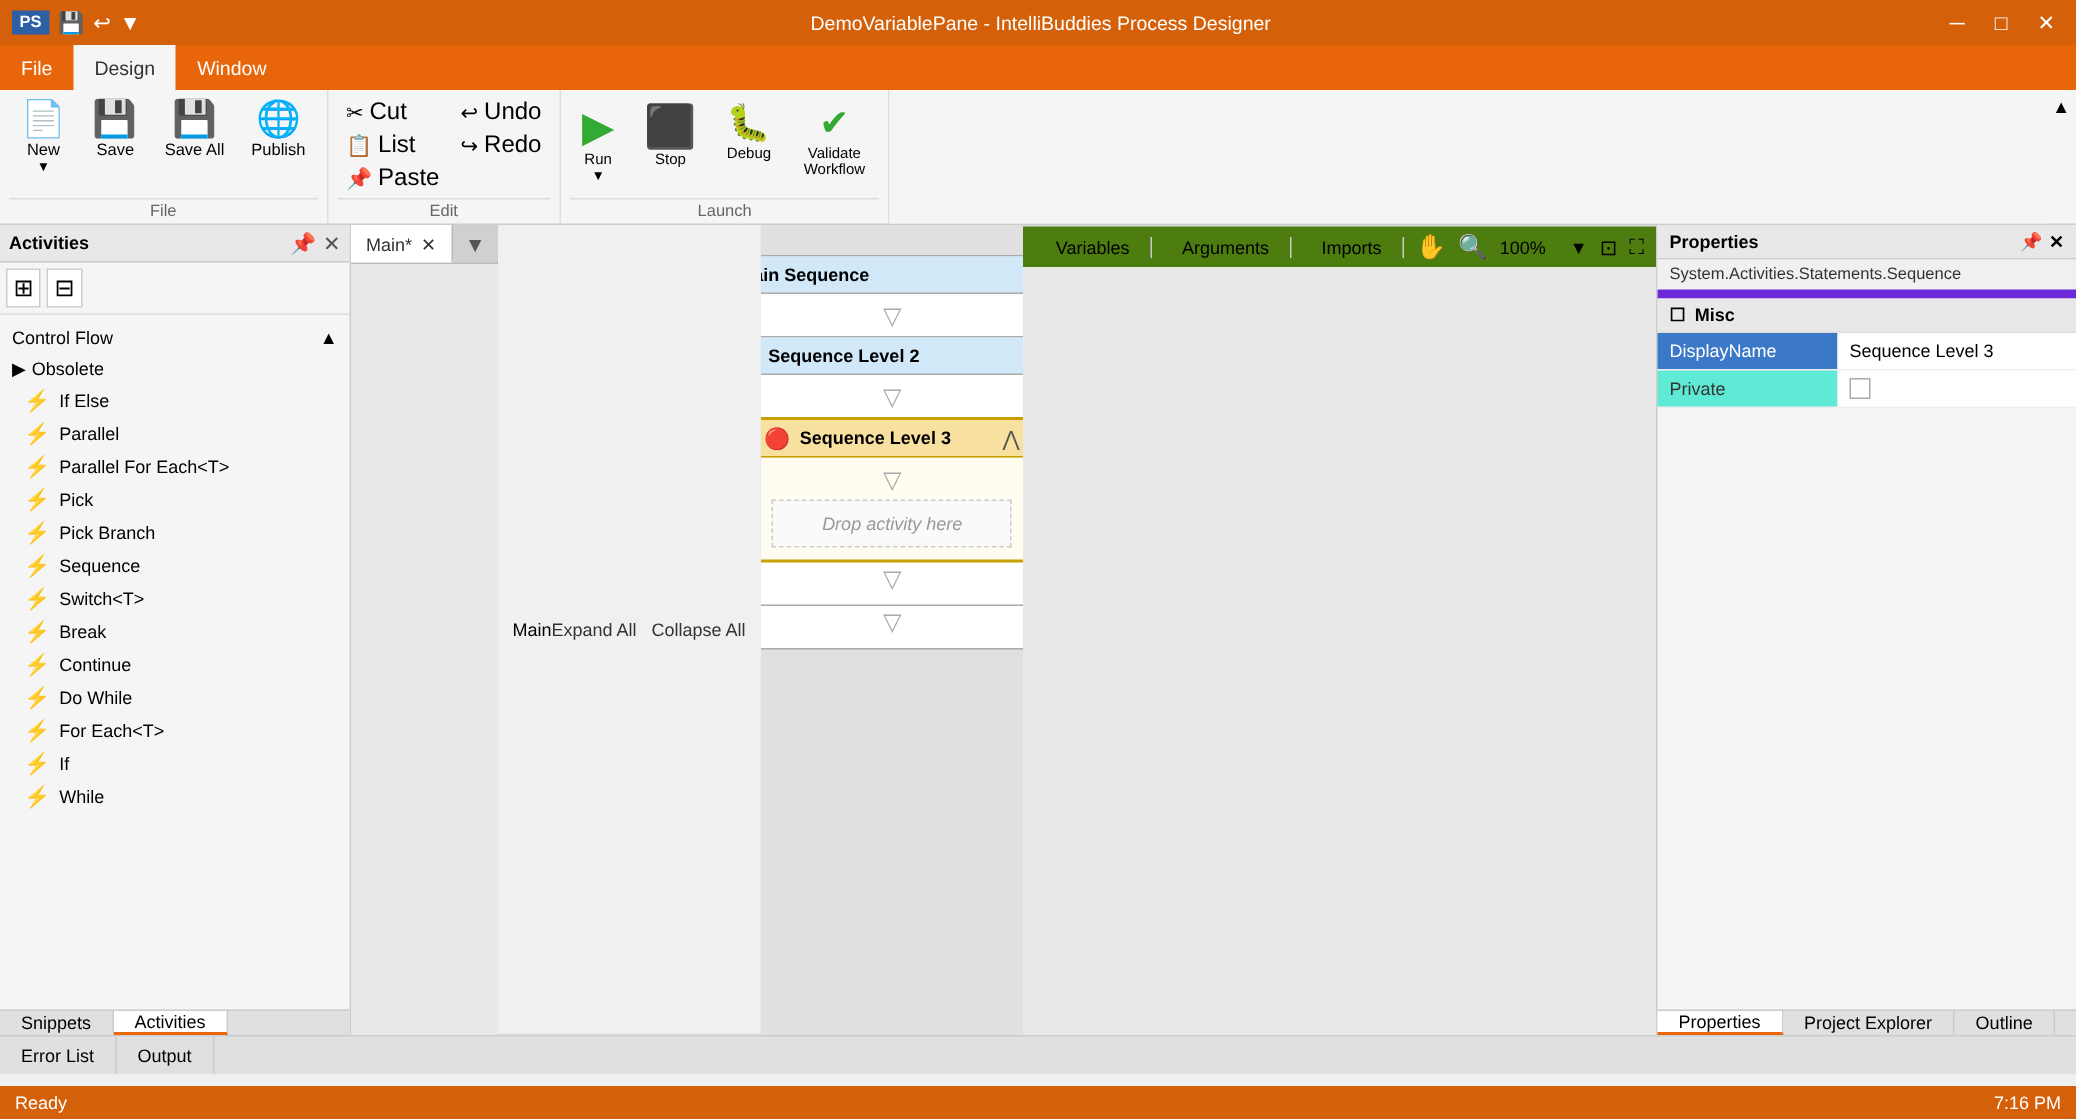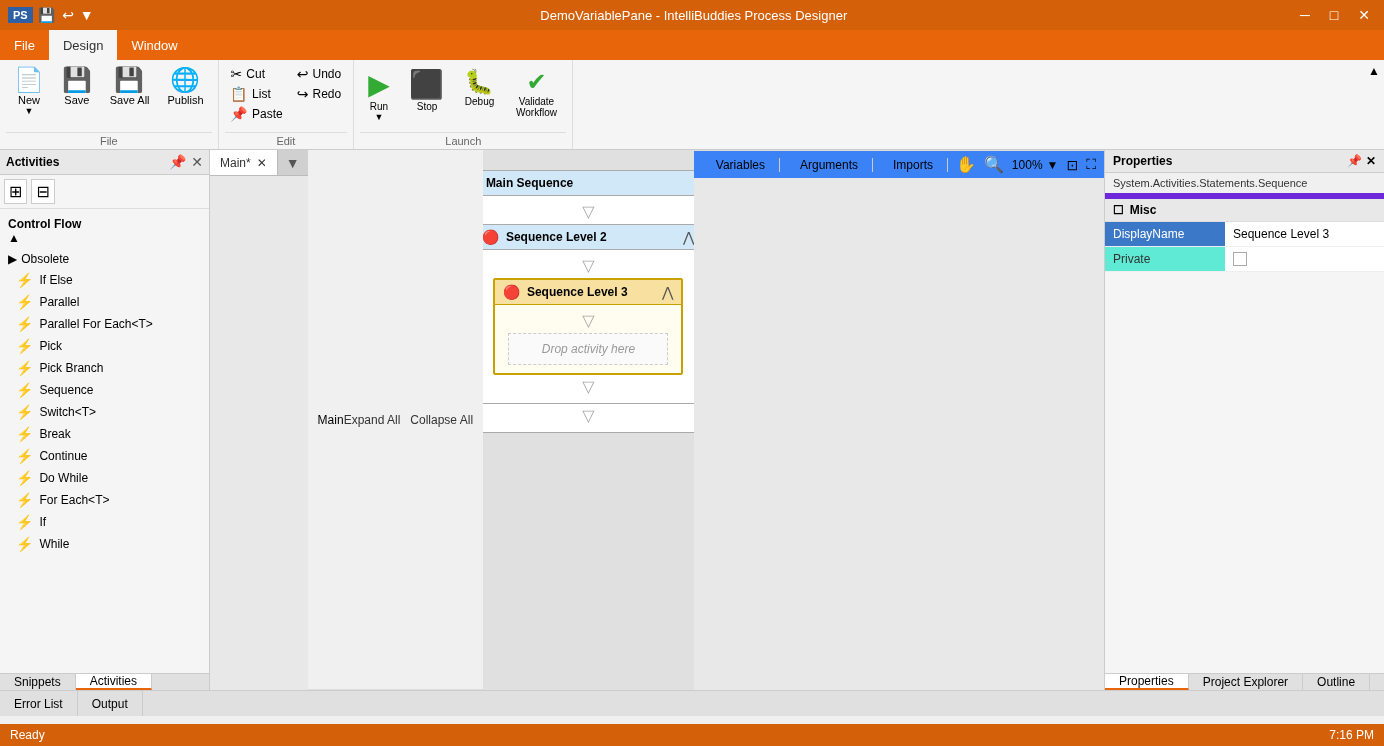--- a/index.html
+++ b/index.html
@@ -81,21 +81,21 @@
     .ribbon-btn-small {
       display: flex;
       flex-direction: row;
       align-items: center;
       padding: 2px 6px;
       cursor: pointer;
       border-radius: 2px;
       gap: 4px;
     }
     .ribbon-btn-small .icon { font-size: 14px; }
-    .ribbon-btn-small .label { font-size: 12px; }
+    .ribbon-btn-small .label { font-size: 16px; }
     .ribbon-small-col { display: flex; flex-direction: column; justify-content: center; }
     .launch-btn-big {
       display: flex;
       flex-direction: column;
       align-items: center;
       padding: 4px 8px;
       cursor: pointer;
       border-radius: 2px;
     }
     .launch-btn-big .icon { font-size: 28px; }
@@ -105,21 +105,21 @@
     .validate-icon { color: #3a3; }
 
     
     #main-area {
       display: flex;
       height: calc(746px - 30px - 30px - 90px - 28px - 28px);
     }
 
     
     #activities-panel {
-      width: 210px;
+      width: 234px;
       background: #f5f5f5;
       border-right: 1px solid #ccc;
       display: flex;
       flex-direction: column;
       overflow: hidden;
     }
     #activities-header {
       display: flex;
       align-items: center;
       justify-content: space-between;
@@ -151,27 +151,26 @@
       background: white;
     }
 
     #activities-list {
       flex: 1;
       overflow-y: auto;
       padding: 4px 0;
     }
     .act-section-header {
       display: flex;
-      align-items: flex-start;
+      align-items: flex-end;
       justify-content: space-between;
       padding: 4px 8px;
-      font-weight: bold;
-      font-size: 12px;
-      cursor: pointer;
-      flex-direction: column;
+      font-weight: normal;
+      font-size: 12px;
+      cursor: pointer;
     }
     .act-item {
       display: flex;
       align-items: center;
       padding: 3px 8px 3px 16px;
       cursor: pointer;
       gap: 6px;
     }
     .act-item .act-icon { font-size: 14px; }
     .act-item .act-label { font-size: 12px; }
@@ -364,26 +363,26 @@
       border-right: 1px solid #ccc;
     }
     .bottom-tab.active { background: white; border-bottom: 2px solid #e8650a; }
 
     
     #bottom-designer-bar {
       display: flex;
       align-items: center;
       justify-content: flex-end;
       padding: 2px 8px;
-      background: #3b82f6;
+      background: #4d7c0f;
       border-top: 1px solid #ddd;
       gap: 8px;
       height: 28px;
     }
-    .zoom-control { display: flex; align-items: center; gap: 4px; font-size: 12px; }
+    .zoom-control { display: flex; align-items: center; gap: 16px; font-size: 12px; }
 
     
     #status-bar {
       background: #d4600a;
       color: white;
       height: 22px;
       display: flex;
       align-items: center;
       padding: 0 10px;
       justify-content: space-between;

